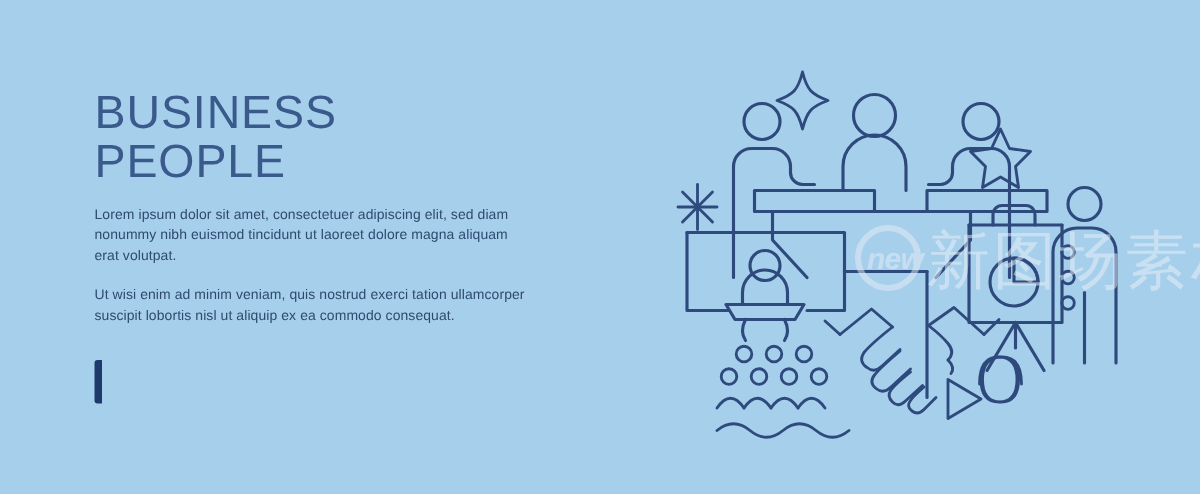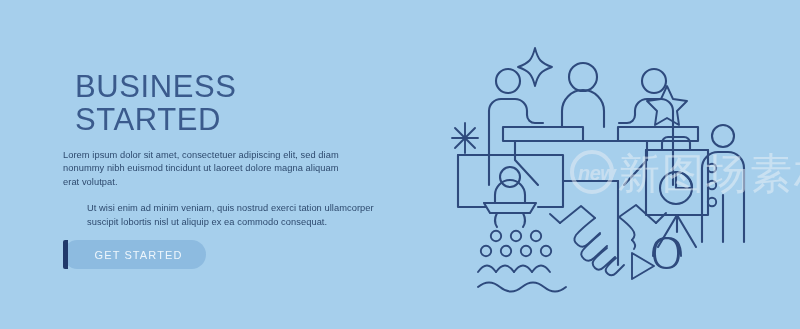--- a/index.html
+++ b/index.html
@@ -17,40 +17,40 @@
     overflow:hidden;
   }
 
   
   .copy{
     position:absolute;
     left:63px;top:58px;
     width:300px;
   }
   .headline{
-    margin:12px;
+    margin:0;
     font-size:31px;
     line-height:33px;
     letter-spacing:0.6px;
     font-weight:400;
     color:#3a5a8c;
     font-family:"Liberation Sans","DejaVu Sans",sans-serif;
   }
   .headline .l2{display:block;}
 
   .para{
     margin:0;
     font-size:9.3px;
     line-height:13.4px;
     color:#2e4a6e;
     letter-spacing:0.06px;
     width:292px;
   }
   .para.p1{margin-top:13px;}
-  .para.p2{margin-top:13px;margin-left:24px;}
+  .para.p2{margin-top:13px;}
 
   
   .cta{
     position:absolute;
     left:63px;top:240px;
     width:143px;height:29px;
     border-radius:15px;
     background:#8dbbe0;
     display:flex;align-items:center;justify-content:center;
     cursor:pointer;
@@ -108,30 +108,27 @@
 </style>
 </head>
 <body>
 
 <div class="banner">
 
   <div class="copy">
 
     <h1 class="headline">
       <span>BUSINESS</span>
-      <span class="l2">STARTED</span>
+      <span class="l2">PEOPLE</span>
     </h1>
 
     <p class="para p1">Lorem ipsum dolor sit amet, consectetuer adipiscing elit, sed diam nonummy nibh euismod tincidunt ut laoreet dolore magna aliquam erat volutpat.</p>
     <p class="para p2">Ut wisi enim ad minim veniam, quis nostrud exerci tation ullamcorper suscipit lobortis nisl ut aliquip ex ea commodo consequat.</p>
   </div>
 
-  <div class="cta">
-    <span class="cta-label">GET STARTED</span>
-  </div>
   <div class="cta-accent"></div>
 
   <div class="art">
     <svg viewBox="0 0 360 300" xmlns="http://www.w3.org/2000/svg" fill="none" stroke="#2e4a7d" stroke-width="2.1" stroke-linecap="round" stroke-linejoin="round">
 
       <g stroke-width="1.9">
         <line x1="25" y1="113" x2="25" y2="143"></line>
         <line x1="12" y1="128" x2="38" y2="128"></line>
         <line x1="15" y1="118" x2="35" y2="138"></line>
         <line x1="35" y1="118" x2="15" y2="138"></line>

